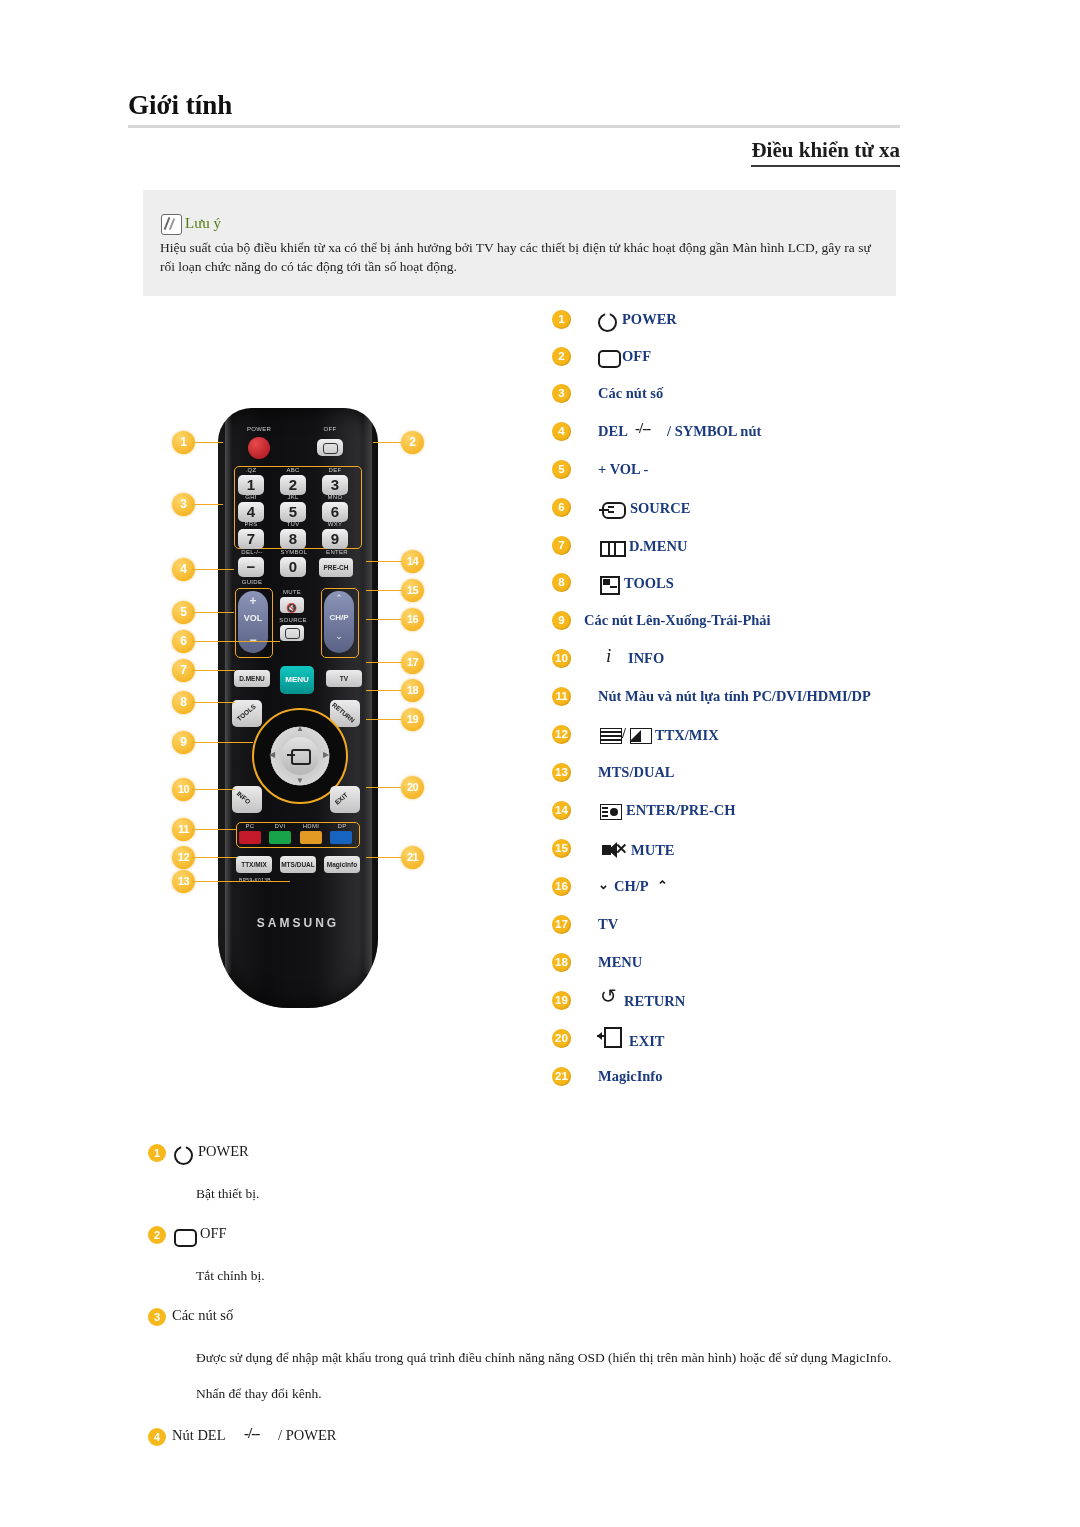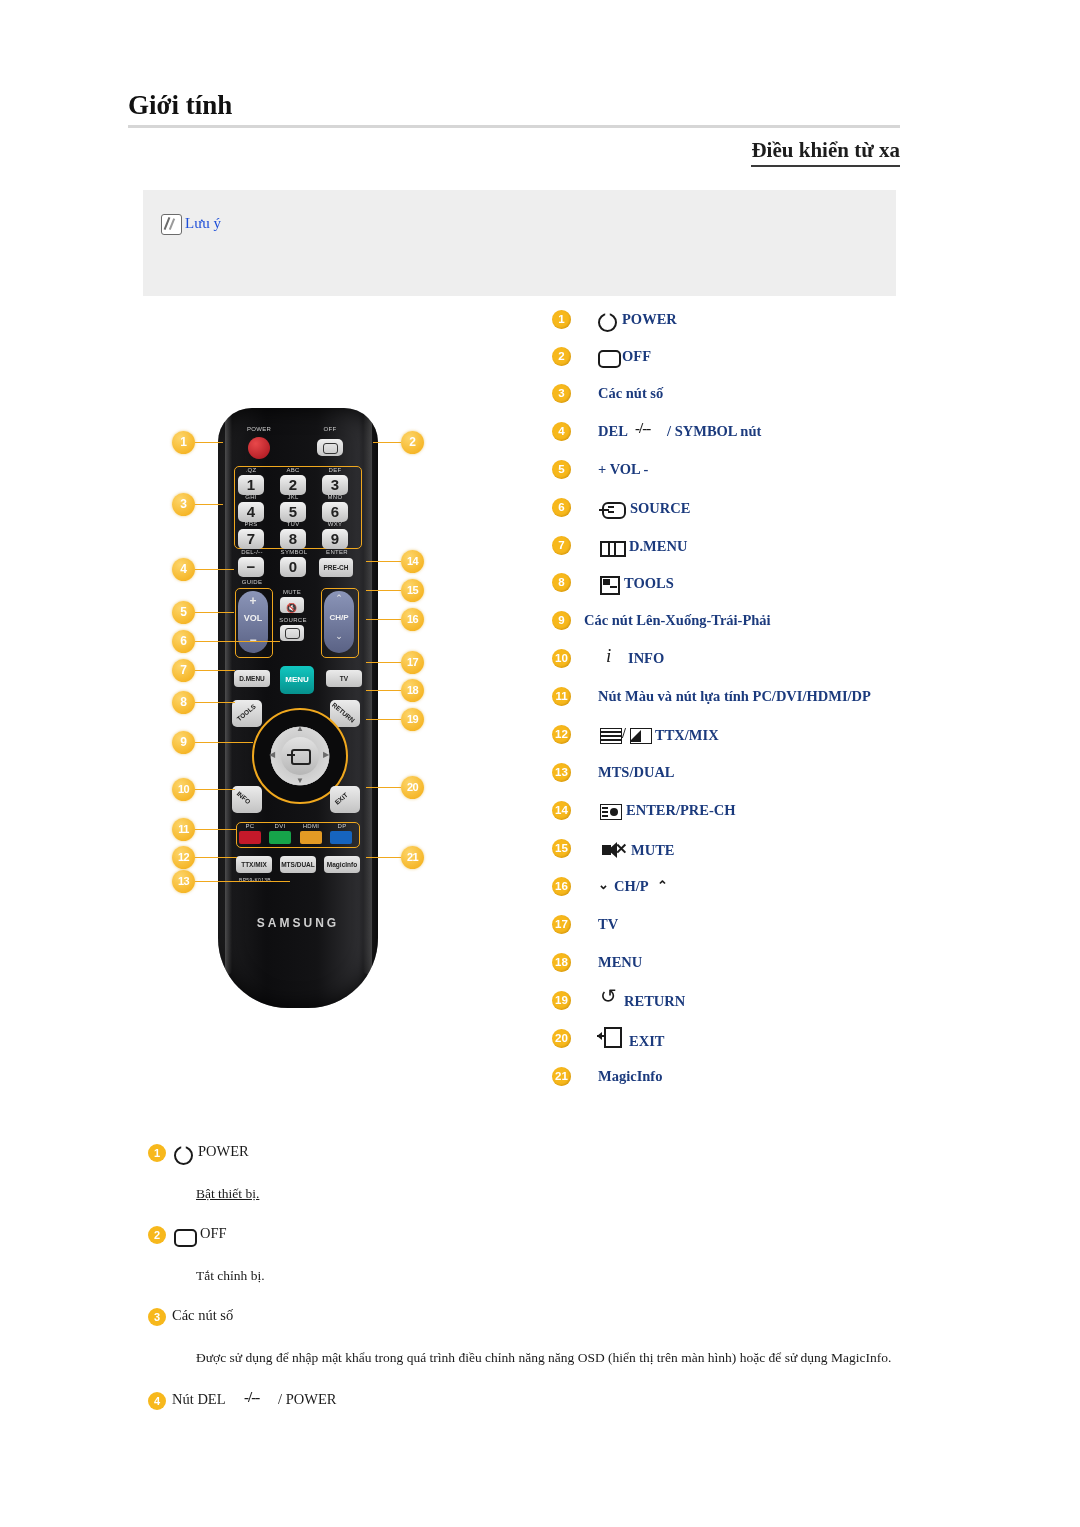--- a/index.html
+++ b/index.html
@@ -37,21 +37,21 @@
   }
   .note-icon:after{
     content:"";position:absolute;left:4px;top:2px;width:2px;height:13px;
     background:#6b6b6b;transform:rotate(22deg);
   }
   .note-icon:before{
     content:"";position:absolute;left:9px;top:3px;width:1.6px;height:12px;
     background:#9a9a9a;transform:rotate(22deg);
   }
   .note-title{
-    position:absolute;left:42px;top:25px;font-size:15px;color:#1d4ed8;
+    position:absolute;left:42px;top:25px;font-size:15px;color:#4d7c0f;
   }
   .note-text{
     position:absolute;left:17px;top:48px;width:724px;
     font-size:13.5px;line-height:19px;color:#222;text-align:left;
   }
 
   
   .legend{position:absolute;left:552px;top:305px;width:400px;}
   .badge{
     position:absolute;width:19px;height:19px;border-radius:50%;
@@ -176,20 +176,21 @@
 
 <div class="page">
 
   <div class="page-title">Giới tính</div>
   <div class="title-rule"></div>
   <div class="sub-title">Điều khiển từ xa</div>
 
   <div class="note-box">
     <span class="note-icon"></span>
     <div class="note-title">Lưu ý</div>
+    <div class="note-text">Hiệu suất của bộ điều khiển từ xa có thể bị ảnh hưởng bởi TV hay các thiết bị điện tử khác hoạt động gần Màn hình LCD, gây ra sự rối loạn chức năng do có tác động tới tần số hoạt động.</div>
   </div>
 
   <div class="remote-wrap">
 
     <div class="remote-body">
       <div class="rb-hl"></div>
       <div class="rb-hl2"></div>
 
       <div class="lbl" style="left:18px;top:18px;width:46px;">POWER</div>
       <div class="lbl" style="left:92px;top:18px;width:40px;">OFF</div>
@@ -424,34 +425,35 @@
     <div class="lg-label" style="left:46px;top:763px;">MagicInfo</div>
   </div>
 
   <div class="detail">
 
     <div class="d-head">
       <span class="d-badge">1</span>
       <span class="ic ic-power" style="position:absolute;left:26px;top:2px;"></span>
       <span class="d-title" style="left:50px;">POWER</span>
     </div>
-    <div class="d-body" style="margin-top:16px;text-decoration:underline;">Bật thiết bị.</div>
+    <div class="d-body" style="margin-top:16px;">Bật thiết bị.</div>
 
     <div class="d-head" style="margin-top:24px;">
       <span class="d-badge">2</span>
       <span class="ic ic-off" style="position:absolute;left:26px;top:3px;"></span>
       <span class="d-title" style="left:52px;">OFF</span>
     </div>
     <div class="d-body" style="margin-top:16px;">Tắt chỉnh bị.</div>
 
     <div class="d-head" style="margin-top:24px;">
       <span class="d-badge">3</span>
       <span class="d-title" style="left:24px;">Các nút số</span>
     </div>
     <div class="d-body" style="margin-top:16px;">Được sử dụng để nhập mật khẩu trong quá trình điều chỉnh năng năng OSD (hiển thị trên màn hình) hoặc để sử dụng MagicInfo.</div>
+    <div class="d-body" style="margin-top:20px;">Nhấn để thay đổi kênh.</div>
 
     <div class="d-head" style="margin-top:26px;">
       <span class="d-badge">4</span>
       <span class="d-title" style="left:24px;">Nút DEL</span>
       <span class="ic-delslash" style="position:absolute;left:96px;top:-3px;">-/--</span>
       <span class="d-title" style="left:130px;">/ POWER</span>
     </div>
   </div>
 
 </div>

